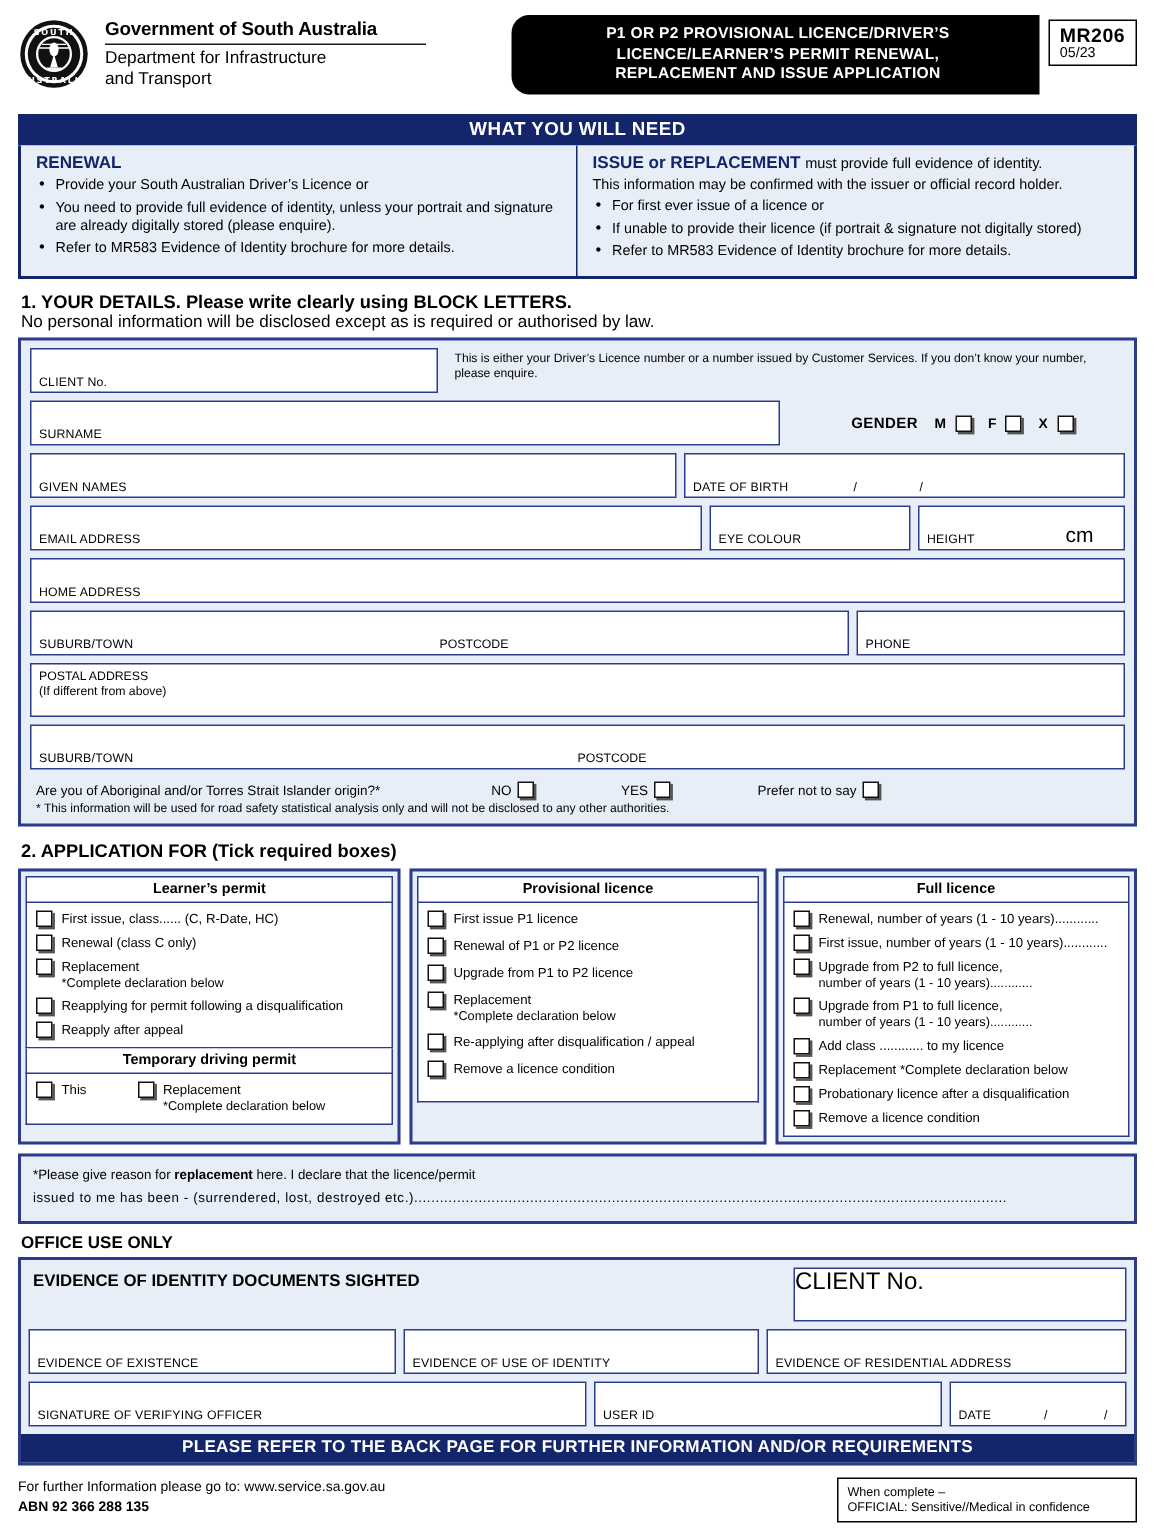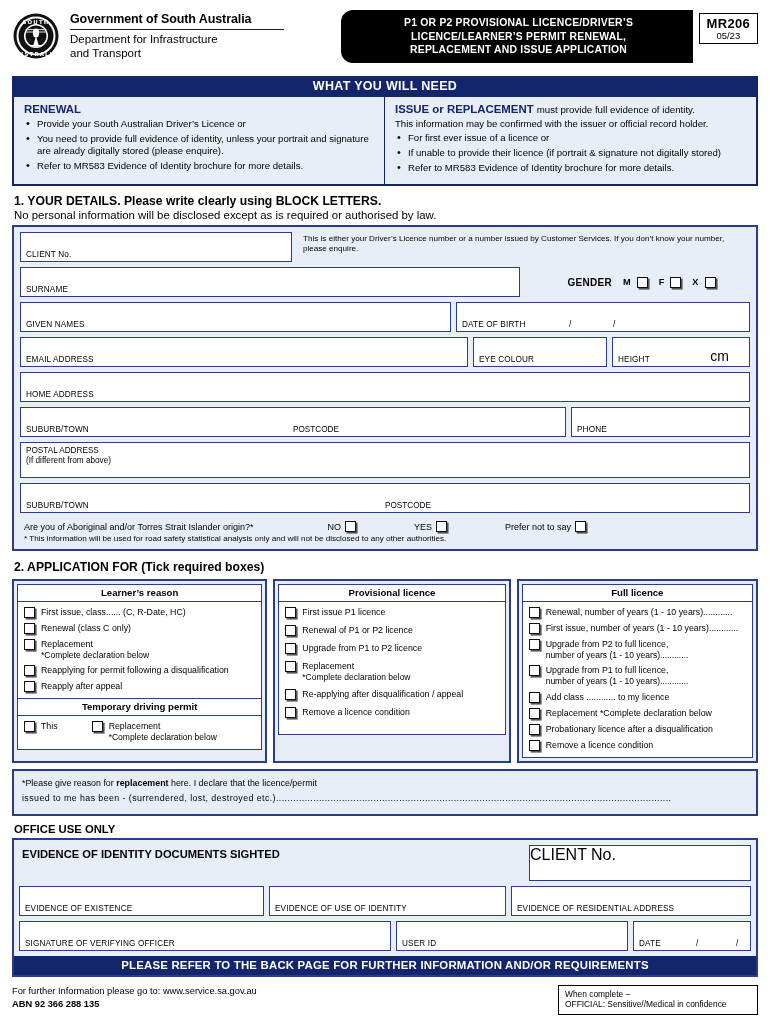--- a/index.html
+++ b/index.html
@@ -26,21 +26,21 @@
 
   .title-wrap { margin-left: auto; display: flex; align-items: flex-start; }
   .title-black {
     background: #000; color: #fff; border-radius: 12px 0 0 12px;
     padding: 6px 14px 6px 18px; text-align: center;
     width: 352px;
   }
   .title-black div { font-size: 10.4px; font-weight: bold; line-height: 13.6px; letter-spacing: .2px; }
   .mrbox {
     border: 1.4px solid #000; background:#fff; margin-left: 6px; margin-top: 3px;
-    padding: 2px 7px 2px 7px; text-align: center; min-width: 56px;
+    padding: 2px 7px 2px 7px; min-width: 56px;
   }
   .mrbox .code { font-size: 13px; font-weight: bold; letter-spacing: .3px; }
   .mrbox .date { font-size: 9.5px; margin-top: -1px; }
 
   
   .wywn-band {
     background: #13256b; color: #fff; text-align: center;
     font-size: 12.5px; font-weight: bold; letter-spacing: .3px;
     padding: 3px 0 4px; margin-top: 6px;
     border-left: 2px solid #13256b; border-right: 2px solid #13256b;
@@ -310,21 +310,21 @@
       </span>
     </div>
     <div class="atsi-note">* This information will be used for road safety statistical analysis only and will not be disclosed to any other authorities.</div>
   </div>
 
   <div class="sec-title" style="margin-top:9px; margin-bottom:5px;">2. APPLICATION FOR (Tick required boxes)</div>
 
   <div class="appwrap">
 
     <div class="appcol c1">
-      <div class="colhead">Learner’s reason</div>
+      <div class="colhead">Learner’s permit</div>
       <div class="colbody">
         <div class="chk">
           <span class="cb"></span>
           <span class="txt">First issue, class...... (C, R-Date, HC)</span>
         </div>
         <div class="chk">
           <span class="cb"></span>
           <span class="txt">Renewal (class C only)</span>
         </div>
         <div class="chk">

